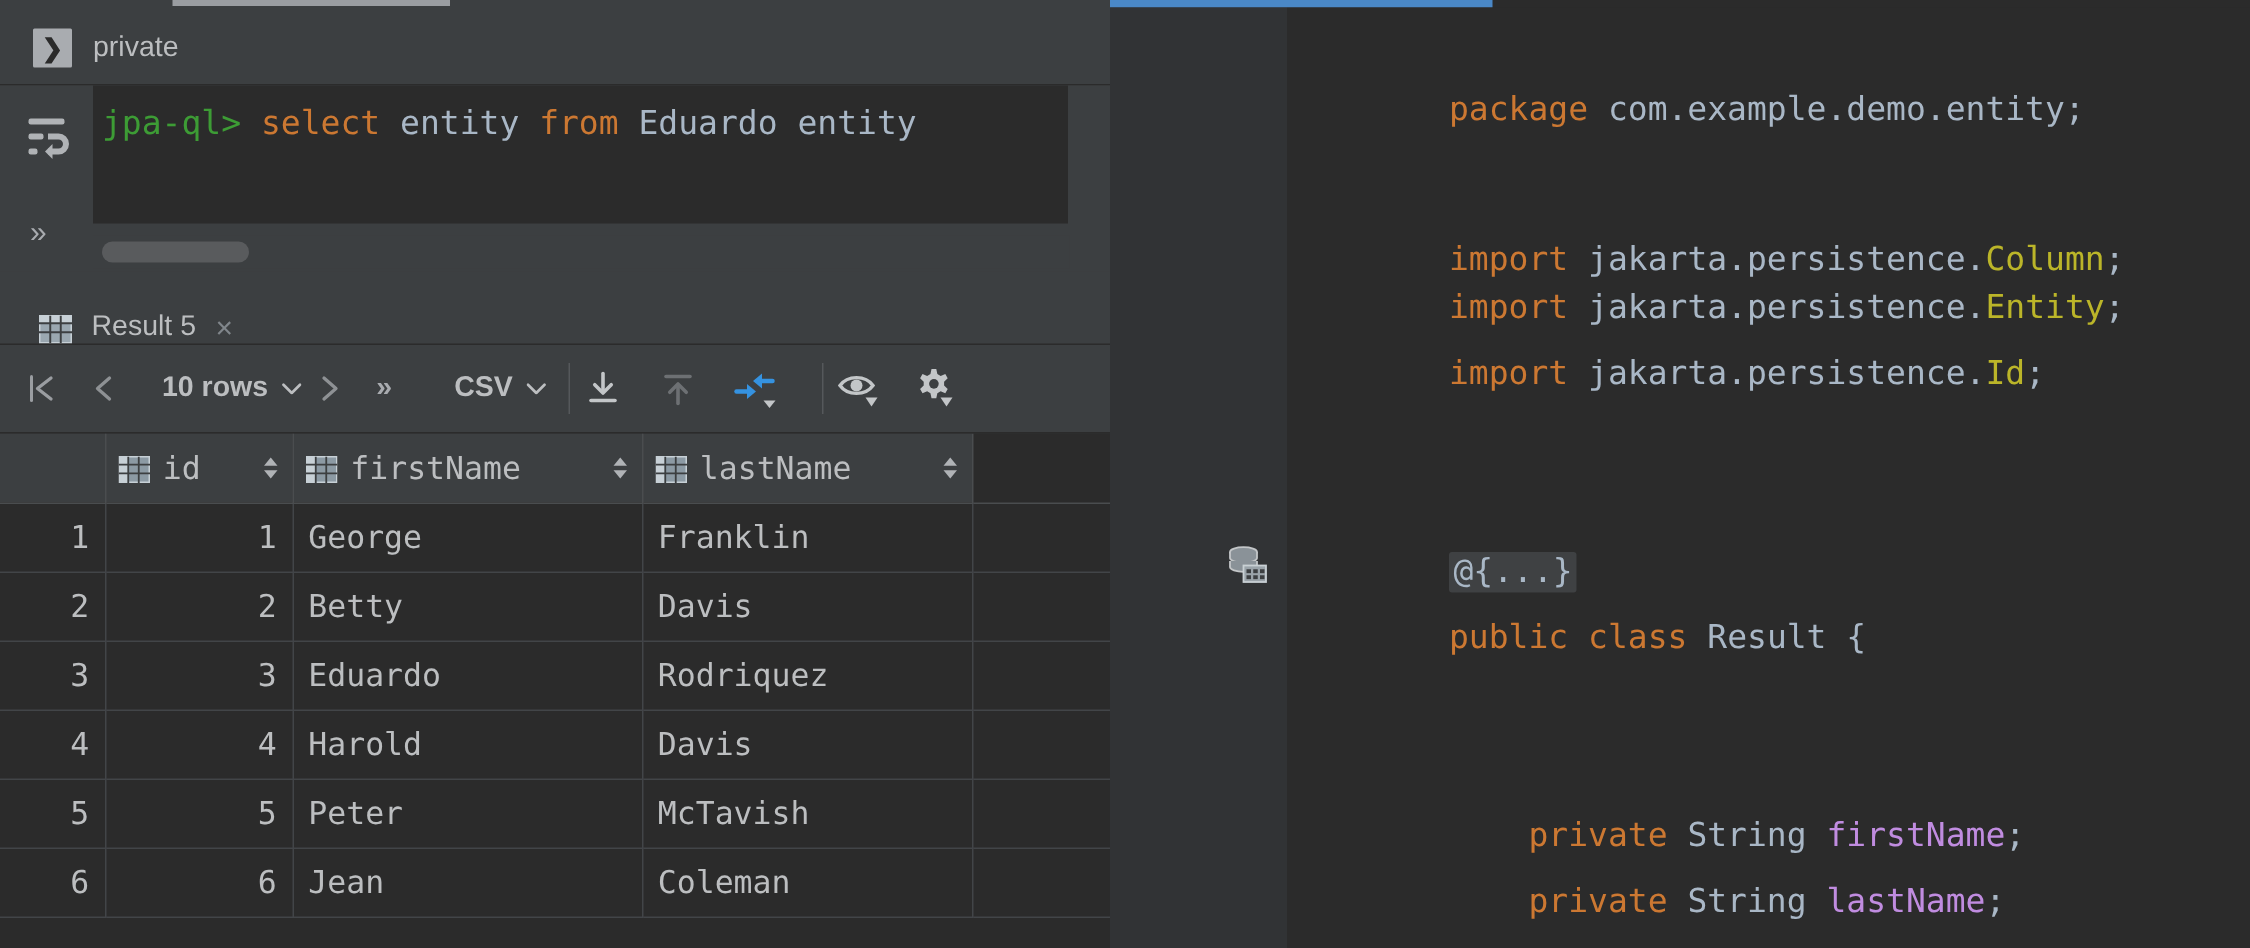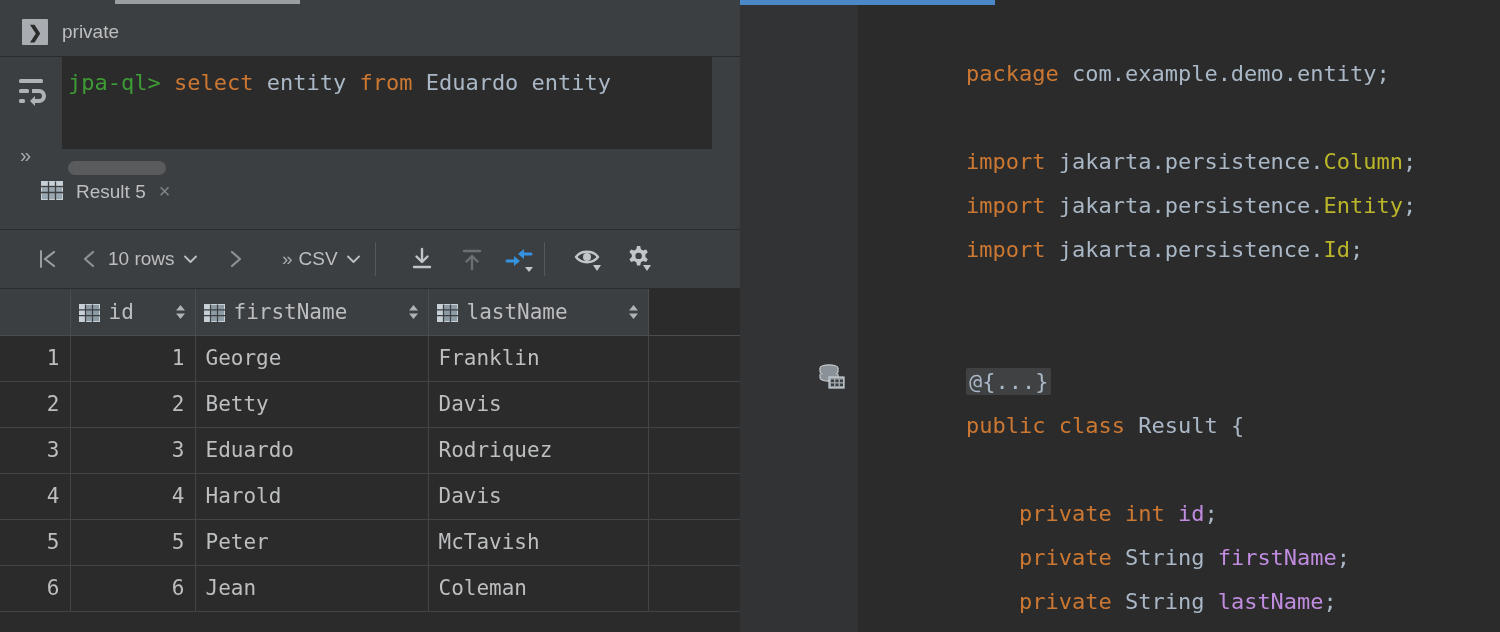--- a/index.html
+++ b/index.html
@@ -44,32 +44,32 @@
   }
   .tok-prompt{color:#3d9c35;}
   .tok-kw{color:#cc7832;}
   .tok-plain{color:#a9b7c6;}
 
   .console-scroll{position:absolute;left:62px;top:100px;width:651px;height:22px;background:#3c3f41;}
   .console-thumb{position:absolute;left:6px;top:4px;width:98px;height:14px;background:#595b5d;border-radius:7px;}
 
   .result-tabbar{
     position:relative;height:48px;flex:none;background:#3c3f41;
-    border-bottom:1px solid #2b2b2b;display:flex;align-items:flex-start;padding-left:41px;
+    border-bottom:1px solid #2b2b2b;display:flex;align-items:flex-end;padding-left:26px;
   }
   .grid-icon{width:22px;height:19px;flex:none;}
   .result-label{margin-left:13px;color:#bcbec0;font-size:19px;}
   .close-x{margin-left:13px;color:#80868b;font-size:20px;line-height:1;}
 
   .result-toolbar{
     position:relative;height:58px;flex:none;background:#3c3f41;
     display:flex;align-items:center;padding-left:16px;gap:0;
     border-bottom:1px solid #2b2b2b;
   }
-  .tb{display:flex;align-items:center;justify-content:flex-end;height:44px;flex:none;}
+  .tb{display:flex;align-items:center;justify-content:space-between;height:44px;flex:none;font-weight:bold;}
   .tb.nav{width:42px;}
   .tb.rows{padding:0 8px;color:#bcbec0;font-size:19px;gap:9px;}
   .tb.dbl{width:46px;color:#a8abaf;font-size:19px;}
   .tb.fmt{padding:0 6px;color:#bcbec0;font-size:19px;gap:9px;}
   .tb.ic{width:50px;}
   .tb-sep{width:1px;height:34px;background:#55585b;margin:0 9px;flex:none;}
   .caret{width:13px;height:8px;}
 
   
   .result-grid{position:relative;flex:1 1 auto;background:#2b2b2b;overflow:hidden;}
@@ -442,38 +442,35 @@
     <div class="ln" style="top:399px;">12</div>
     <div class="ln" style="top:443px;">13</div>
     <div class="ln" style="top:487px;">14</div>
     <div class="ln" style="top:531px;">15</div>
     <div class="ln" style="top:575px;">16</div>
 
     <div class="ed-content">
       <div class="code" style="top:3px;">
         <span class="k">package</span><span class="cls"> com.example.demo.entity;</span>
       </div>
-      <div class="code" style="top:91px;">
+      <div class="code" style="top:103px;">
         <span class="k">import</span><span class="cls"> jakarta.persistence.</span><span class="ann">Column</span><span class="cls">;</span>
       </div>
       <div class="code" style="top:135px;">
         <span class="k">import</span><span class="cls"> jakarta.persistence.</span><span class="ann">Entity</span><span class="cls">;</span>
       </div>
       <div class="code" style="top:179px;">
         <span class="k">import</span><span class="cls"> jakarta.persistence.</span><span class="ann">Id</span><span class="cls">;</span>
       </div>
       <div class="code" style="top:311px;">
         <span class="fold-ph">@{...}</span>
       </div>
       <div class="code" style="top:355px;">
         <span class="k">public</span><span class="cls"> </span><span class="k">class</span><span class="cls"> Result {</span>
       </div>
-      <div class="code" style="top:443px;">
-        <span class="cls">    </span><span class="k">private</span><span class="cls"> </span><span class="k">int</span><span class="cls"> </span><span class="fld">id</span><span class="cls">;</span>
-      </div>
       <div class="code" style="top:487px;">
         <span class="cls">    </span><span class="k">private</span><span class="cls"> String </span><span class="fld">firstName</span><span class="cls">;</span>
       </div>
       <div class="code" style="top:531px;">
         <span class="cls">    </span><span class="k">private</span><span class="cls"> String </span><span class="fld">lastName</span><span class="cls">;</span>
       </div>
     </div>
   </div>
 </div>
 

